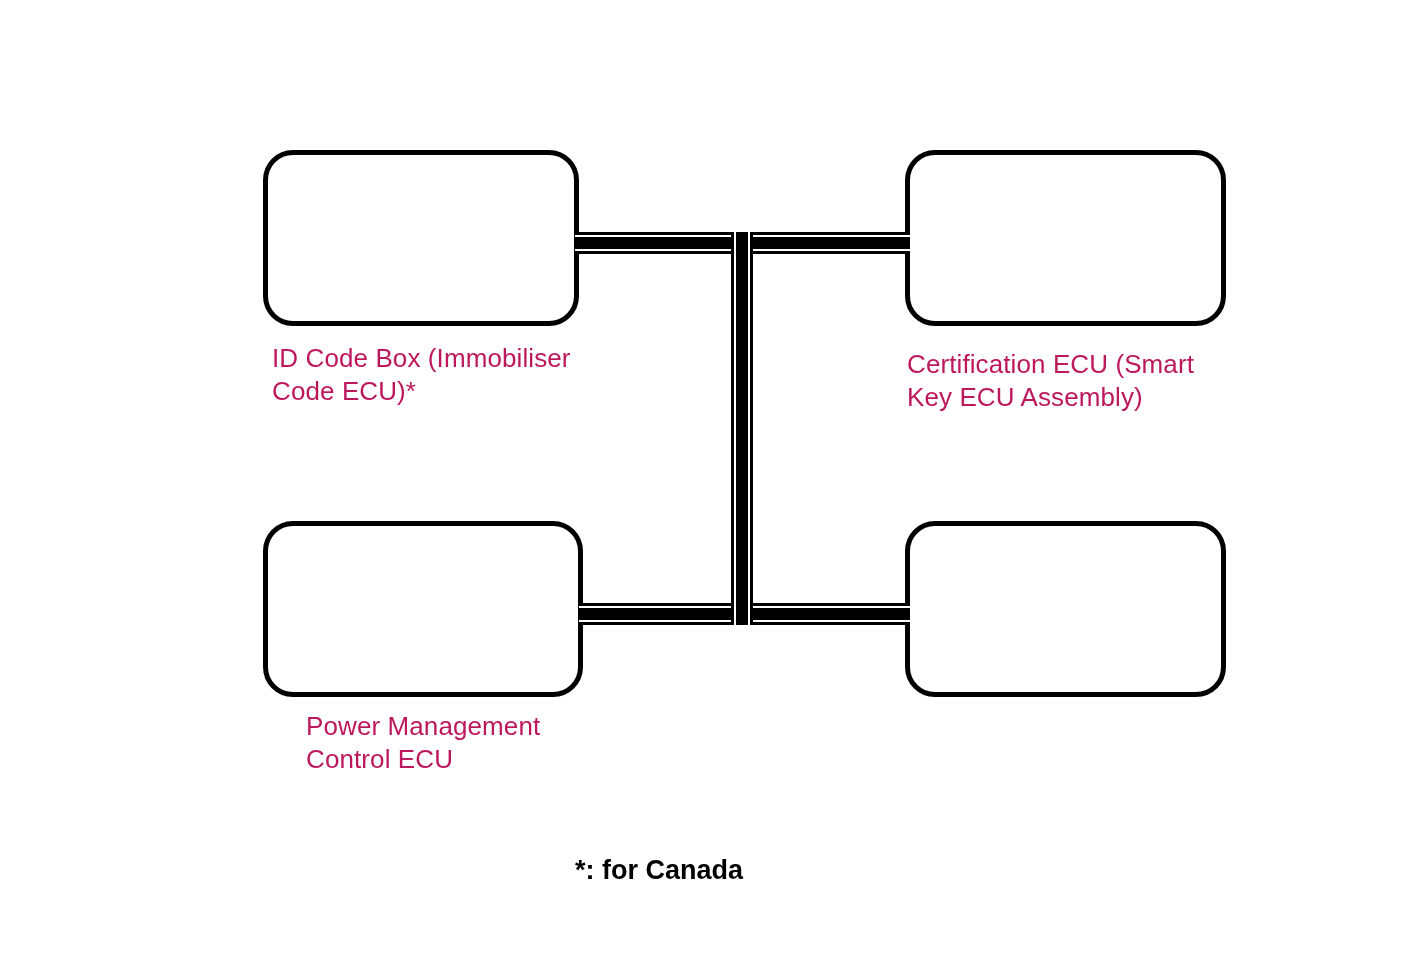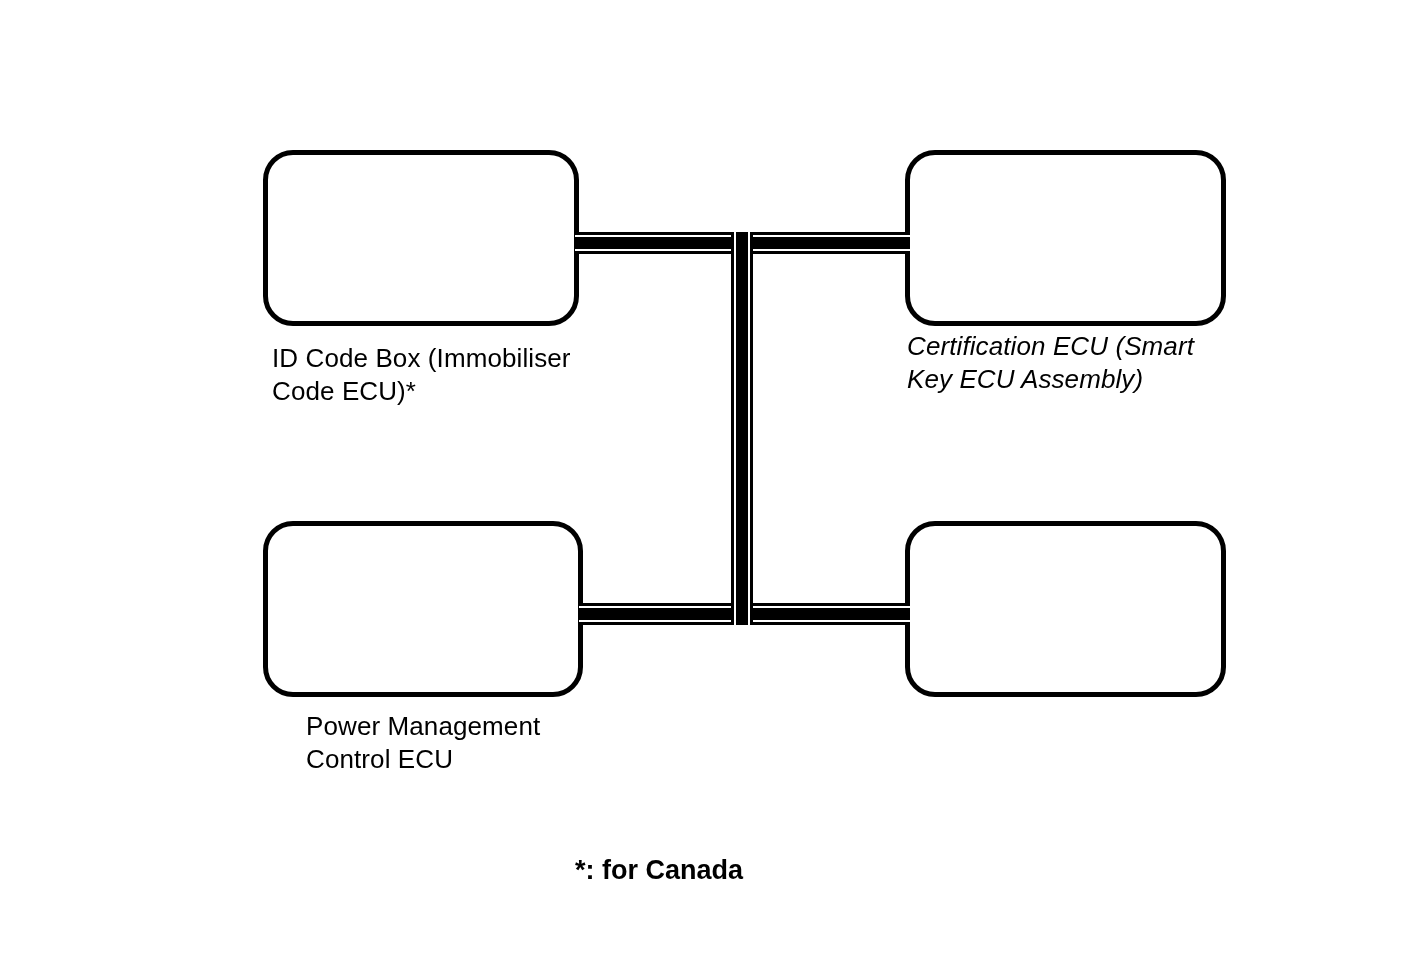--- a/index.html
+++ b/index.html
@@ -27,21 +27,21 @@
     background: #ffffff;
     border: 5px solid #000000;
     border-radius: 30px;
   }
 
   
   .ecu-label {
     position: absolute;
     font-size: 26px;
     line-height: 1.28;
-    color: #000000;
+    color: #be185d;
     white-space: pre-line;
     letter-spacing: 0.1px;
   }
 
   
   .lin-h {
     position: absolute;
     height: 22px;
     background: #000000;
     border-top: 5px solid #ffffff;
@@ -154,21 +154,21 @@
   <div class="lin-h" style="left:731px; top:603px; width:179px;"></div>
 
   <div class="lin-v" style="left:731px; top:232px; width:22px; height:393px;"></div>
 
   <div class="lin-joint" style="left:736px; top:237px; width:12px; height:12px;"></div>
   <div class="lin-joint" style="left:736px; top:608px; width:12px; height:12px;"></div>
 
   <div class="ecu-label" style="left:272px; top:342px; width:340px;">ID Code Box (Immobiliser
 Code ECU)*</div>
 
-  <div class="ecu-label" style="left:907px; top:330px; width:340px;font-style:italic;">Certification ECU (Smart
+  <div class="ecu-label" style="left:907px; top:348px; width:340px;">Certification ECU (Smart
 Key ECU Assembly)</div>
 
   <div class="ecu-label" style="left:306px; top:710px; width:340px;">Power Management
 Control ECU</div>
 
 
 
   <div class="note-text" style="left:575px; top:857px;">*: for Canada</div>
 
 </div>

